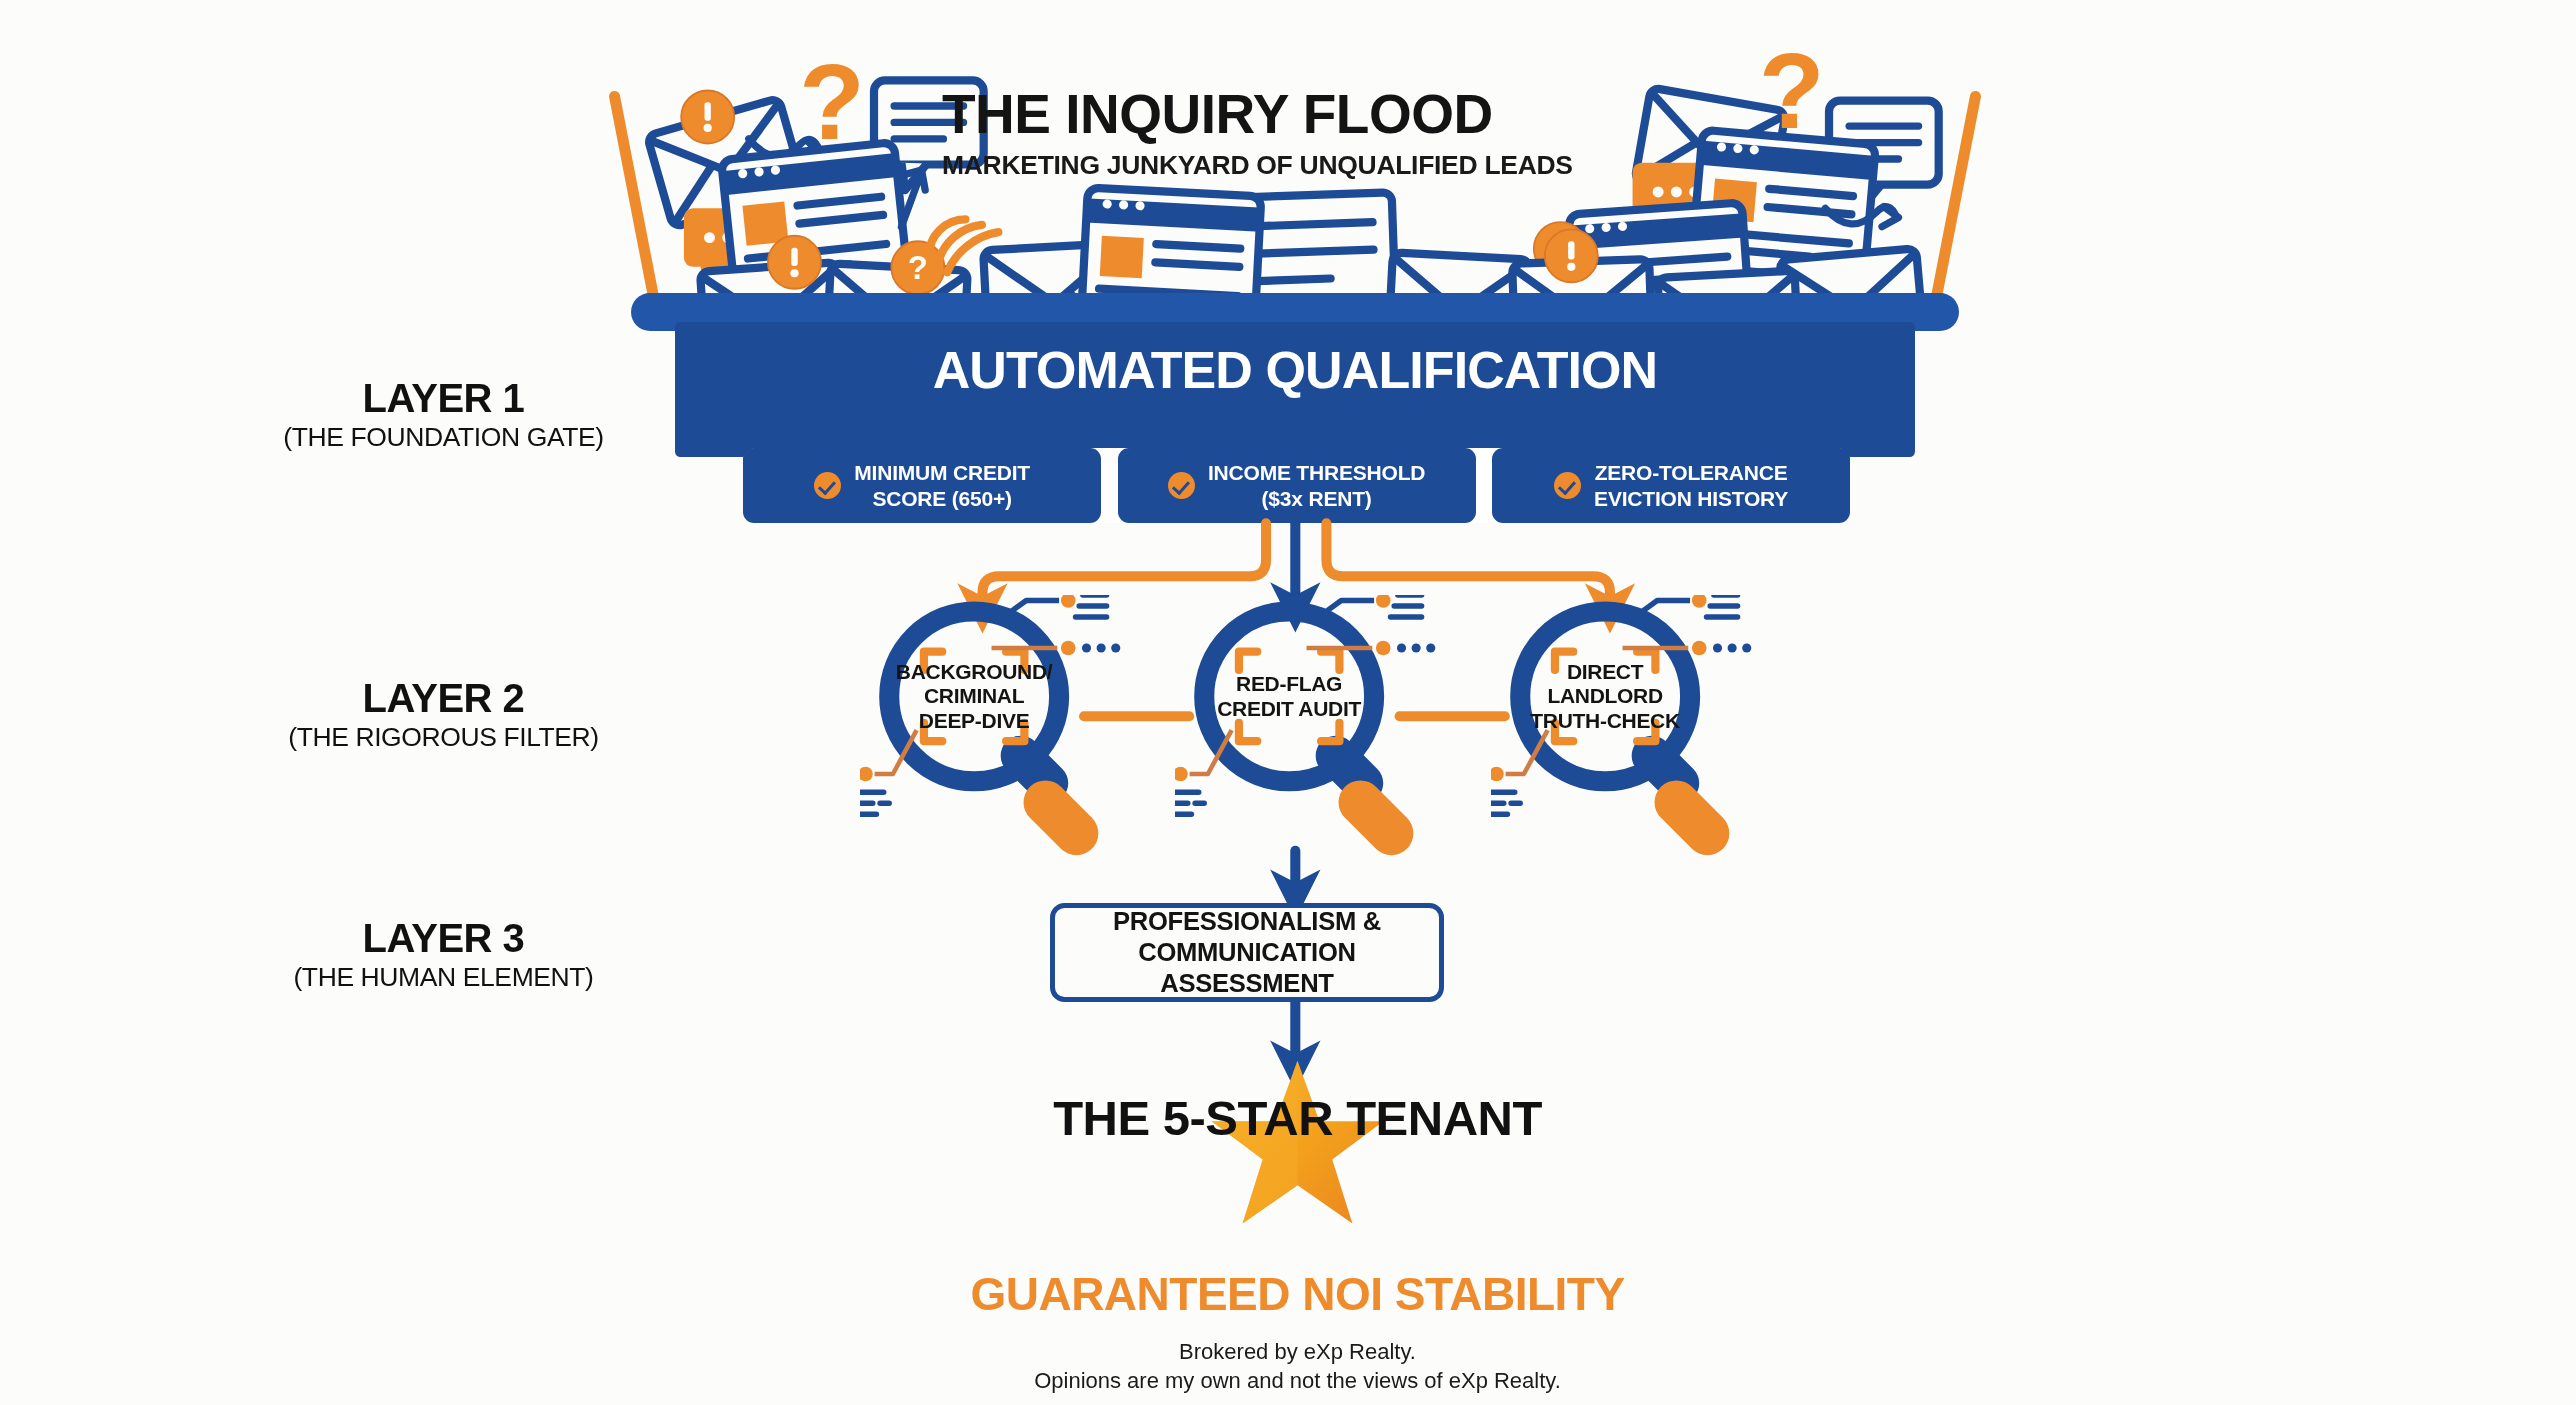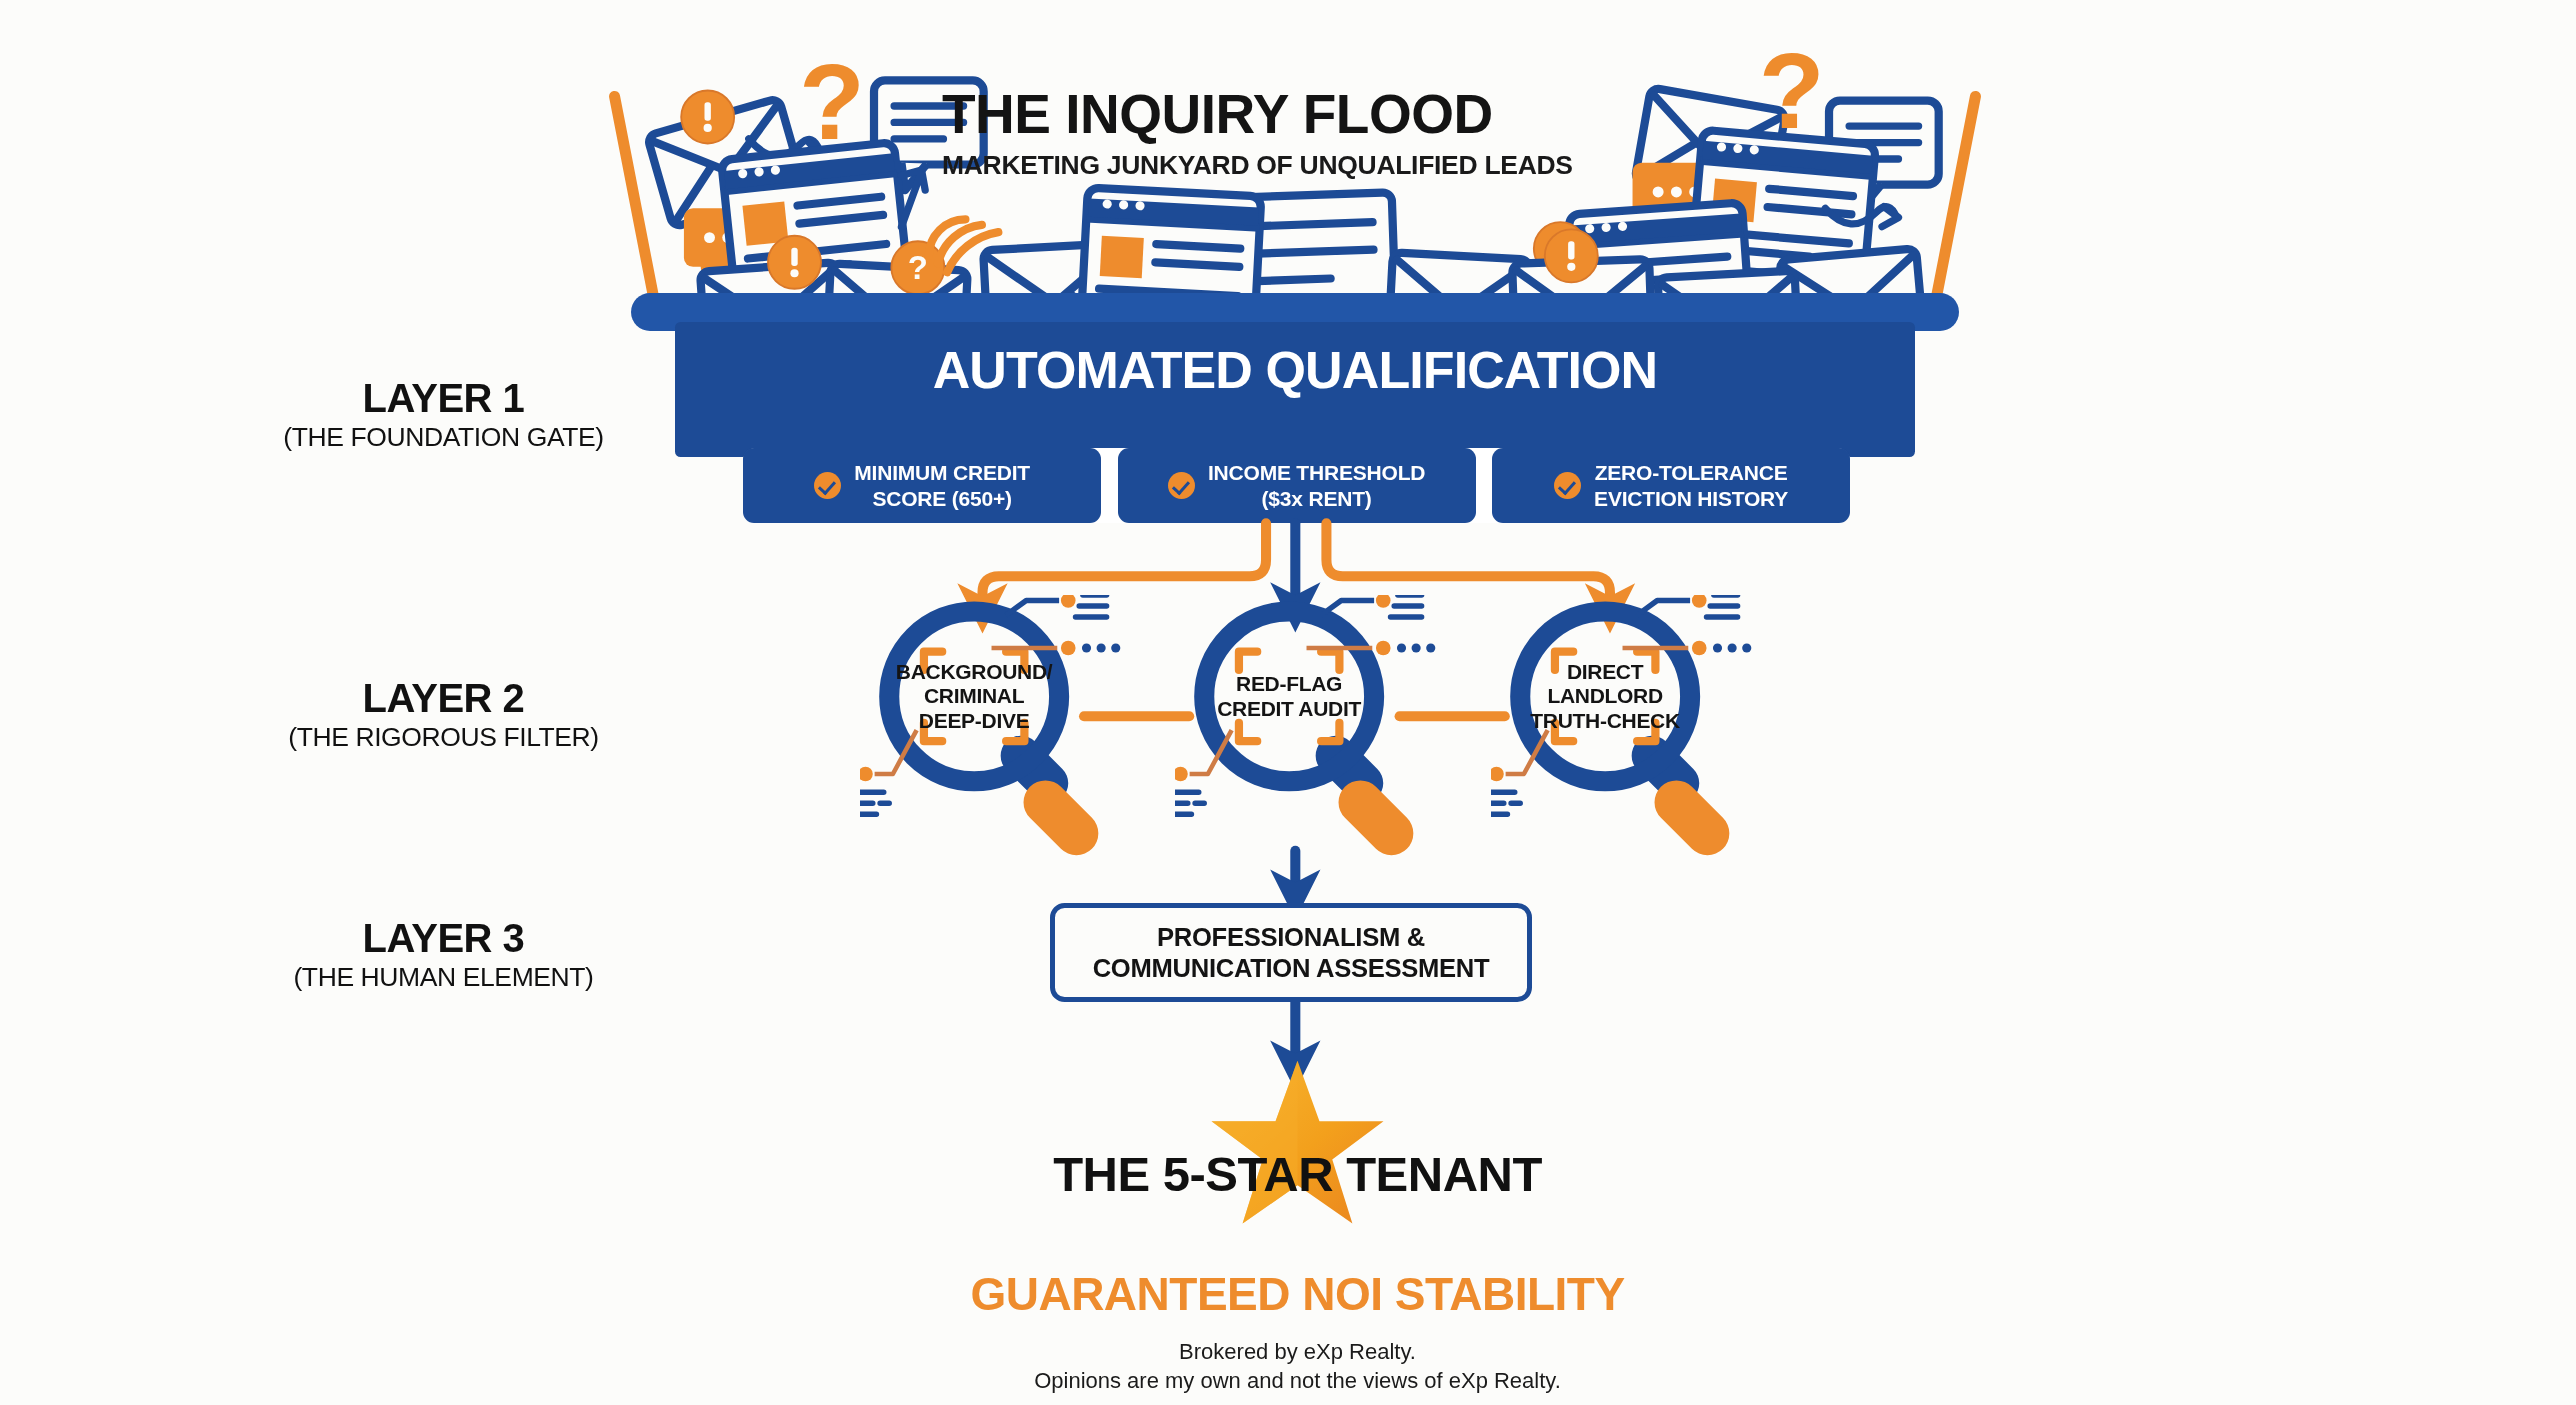--- a/index.html
+++ b/index.html
@@ -214,21 +214,21 @@
     text-align: center;
     letter-spacing: -0.3px;
     white-space: pre-line;
   }
 
   
   .l3box {
     position: absolute;
     left: 1050px;
     top: 903px;
-    width: 482px;
+    width: 394px;
     height: 99px;
     border: 5.5px solid #1d4b96;
     border-radius: 14.6px;
     background: #fcfcfa;
     display: flex;
     align-items: center;
     justify-content: center;
     box-sizing: border-box;
   }
   .l3box-text {
@@ -245,21 +245,21 @@
   .star-wrap {
     position: absolute;
     left: 1206px;
     top: 1057px;
     width: 183px;
     height: 174px;
   }
   .outcome-title {
     position: absolute;
     left: 831px;
-    top: 1146px;
+    top: 1090px;
     width: 933px;
     text-align: center;
     font-size: 49px;
     font-weight: bold;
     color: #111111;
     letter-spacing: -0.5px;
     white-space: nowrap;
   }
   .outcome-sub {
     position: absolute;

